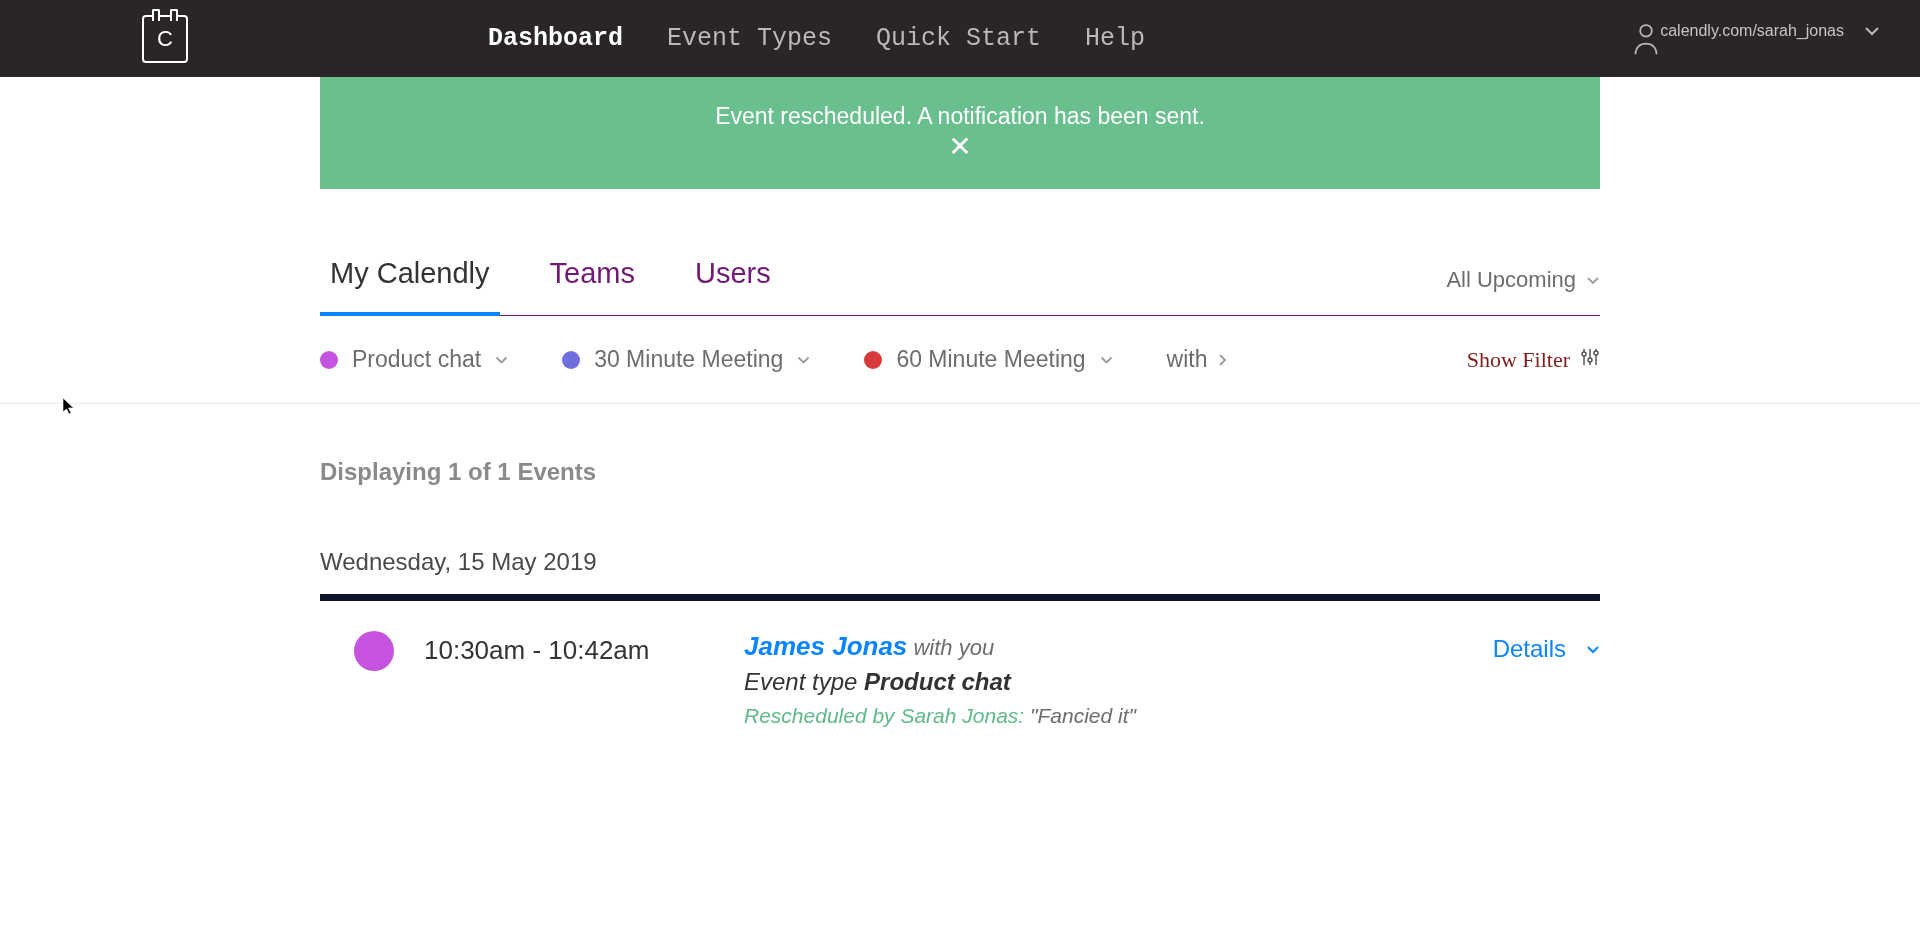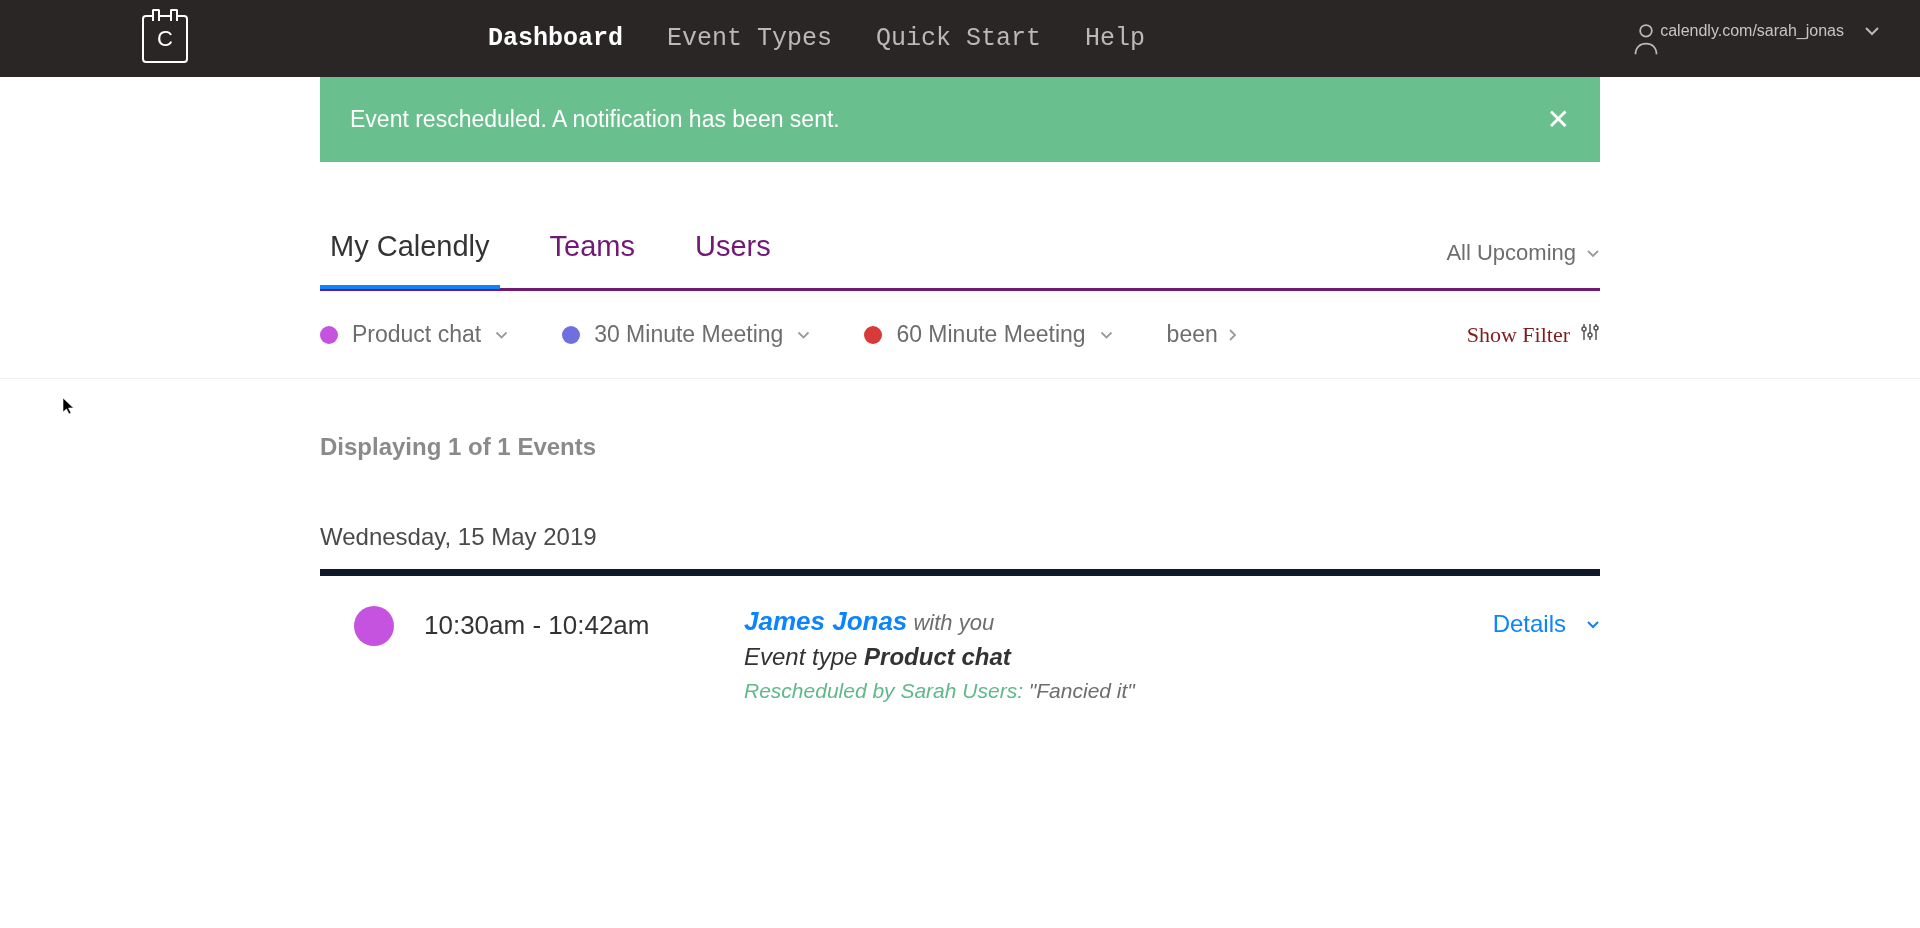--- a/index.html
+++ b/index.html
@@ -14,25 +14,25 @@
   .logo span { color:#fff; font-size:22px; font-weight:300; }
   .navlinks { display:flex; gap:44px; align-items:center; }
   .navlinks a { color:#bdb8b8; font-size:25px; text-decoration:none; font-weight:400;font-family:Liberation Mono, monospace; }
   .navlinks a.active { color:#fff; font-weight:700; }
   .user-area { margin-left:auto; display:flex; align-items:flex-start; color:#c9c4c4; font-size:16px; }
   .user-icon svg { width:28px; height:34px; }
   .chev-d { margin-left:20px; }
 
   
   .container { width:1280px; margin:0 auto; }
-  .banner { background:#69bf8e; color:#fff; padding:26px 30px; font-size:23px; display:flex; align-items:center; justify-content:space-between; margin-top:0; }
+  .banner { background:#69bf8e; color:#fff; padding:26px 30px; font-size:23px; display:flex; align-items:center; justify-content:space-between; margin-top:0;flex-direction:column; }
   .close-x { font-size:28px; cursor:pointer; font-weight:300; }
 
   
-  .tabs-row { display:flex; align-items:flex-end; justify-content:space-between; margin-top:68px; border-bottom:3px solid #701a75; }
+  .tabs-row { display:flex; align-items:flex-end; justify-content:space-between; margin-top:68px; border-bottom:1px solid #701a75; }
   .tabs { display:flex; gap:40px; }
   .tab { font-size:29px; color:#701a75; padding:0 10px 22px 10px; cursor:pointer; }
   .tab.active { border-bottom:4px solid #0a84ff; font-weight:500; color:#333; margin-bottom:-1px; }
   .upcoming-filter { display:flex; align-items:center; gap:10px; color:#6d6d6d; font-size:22px; padding-bottom:22px; cursor:pointer; }
 
   
   .outer-full { border-bottom:1px solid #eee; }
   .chips-row { display:flex; align-items:center; padding:30px 0; gap:54px; }
   .chip { display:flex; align-items:center; gap:14px; color:#6d6d6d; font-size:23px; cursor:pointer; }
   .dot { width:18px; height:18px; border-radius:50%; display:inline-block; }
@@ -133,21 +133,21 @@
           </svg>
       </div>
       <div class="chip">
         <span class="dot" style="background:#d83a3a"></span>
         <span>60 Minute Meeting</span>
         <svg class="chev-sm" width="13" height="8" viewBox="0 0 13 8" fill="none" stroke="#9b9b9b" stroke-width="1.8">
             <path d="M1.5 1.5l5 5 5-5"></path>
           </svg>
       </div>
       <div class="more-chip">
-        <span>been</span>
+        <span>with</span>
         <svg width="9" height="14" viewBox="0 0 9 14" fill="none" stroke="#9b9b9b" stroke-width="1.8">
             <path d="M2 2l5 5-5 5"></path>
           </svg>
       </div>
       <div class="show-filter">
         <span>Show Filter</span>
         <svg width="20" height="20" viewBox="0 0 20 20" fill="none" stroke="#555" stroke-width="1.5">
           <line x1="4" y1="2" x2="4" y2="18"></line>
             <circle cx="4" cy="7" r="2" fill="#fff"></circle>
           <line x1="10" y1="2" x2="10" y2="18"></line>
@@ -170,21 +170,21 @@
     <span class="event-dot" style="background:#c653e0"></span>
     <div class="event-time">10:30am - 10:42am</div>
     <div class="event-main">
       <div class="event-name-line">
         <span class="invitee">James Jonas</span><span class="withyou"> with you</span>
       </div>
       <div class="event-type-line">
         <span>Event type </span><b>Product chat</b>
       </div>
       <div class="resched-line">
-        <span>Rescheduled by Sarah Users:</span><span class="reason"> "Fancied it"</span>
+        <span>Rescheduled by Sarah Jonas:</span><span class="reason"> "Fancied it"</span>
       </div>
     </div>
     <div class="details-link">
       <span>Details</span>
       <svg width="14" height="9" viewBox="0 0 14 9" fill="none" stroke="#0a84ff" stroke-width="2">
           <path d="M2 2l5 5 5-5"></path>
         </svg>
     </div>
   </div>
 </div>

